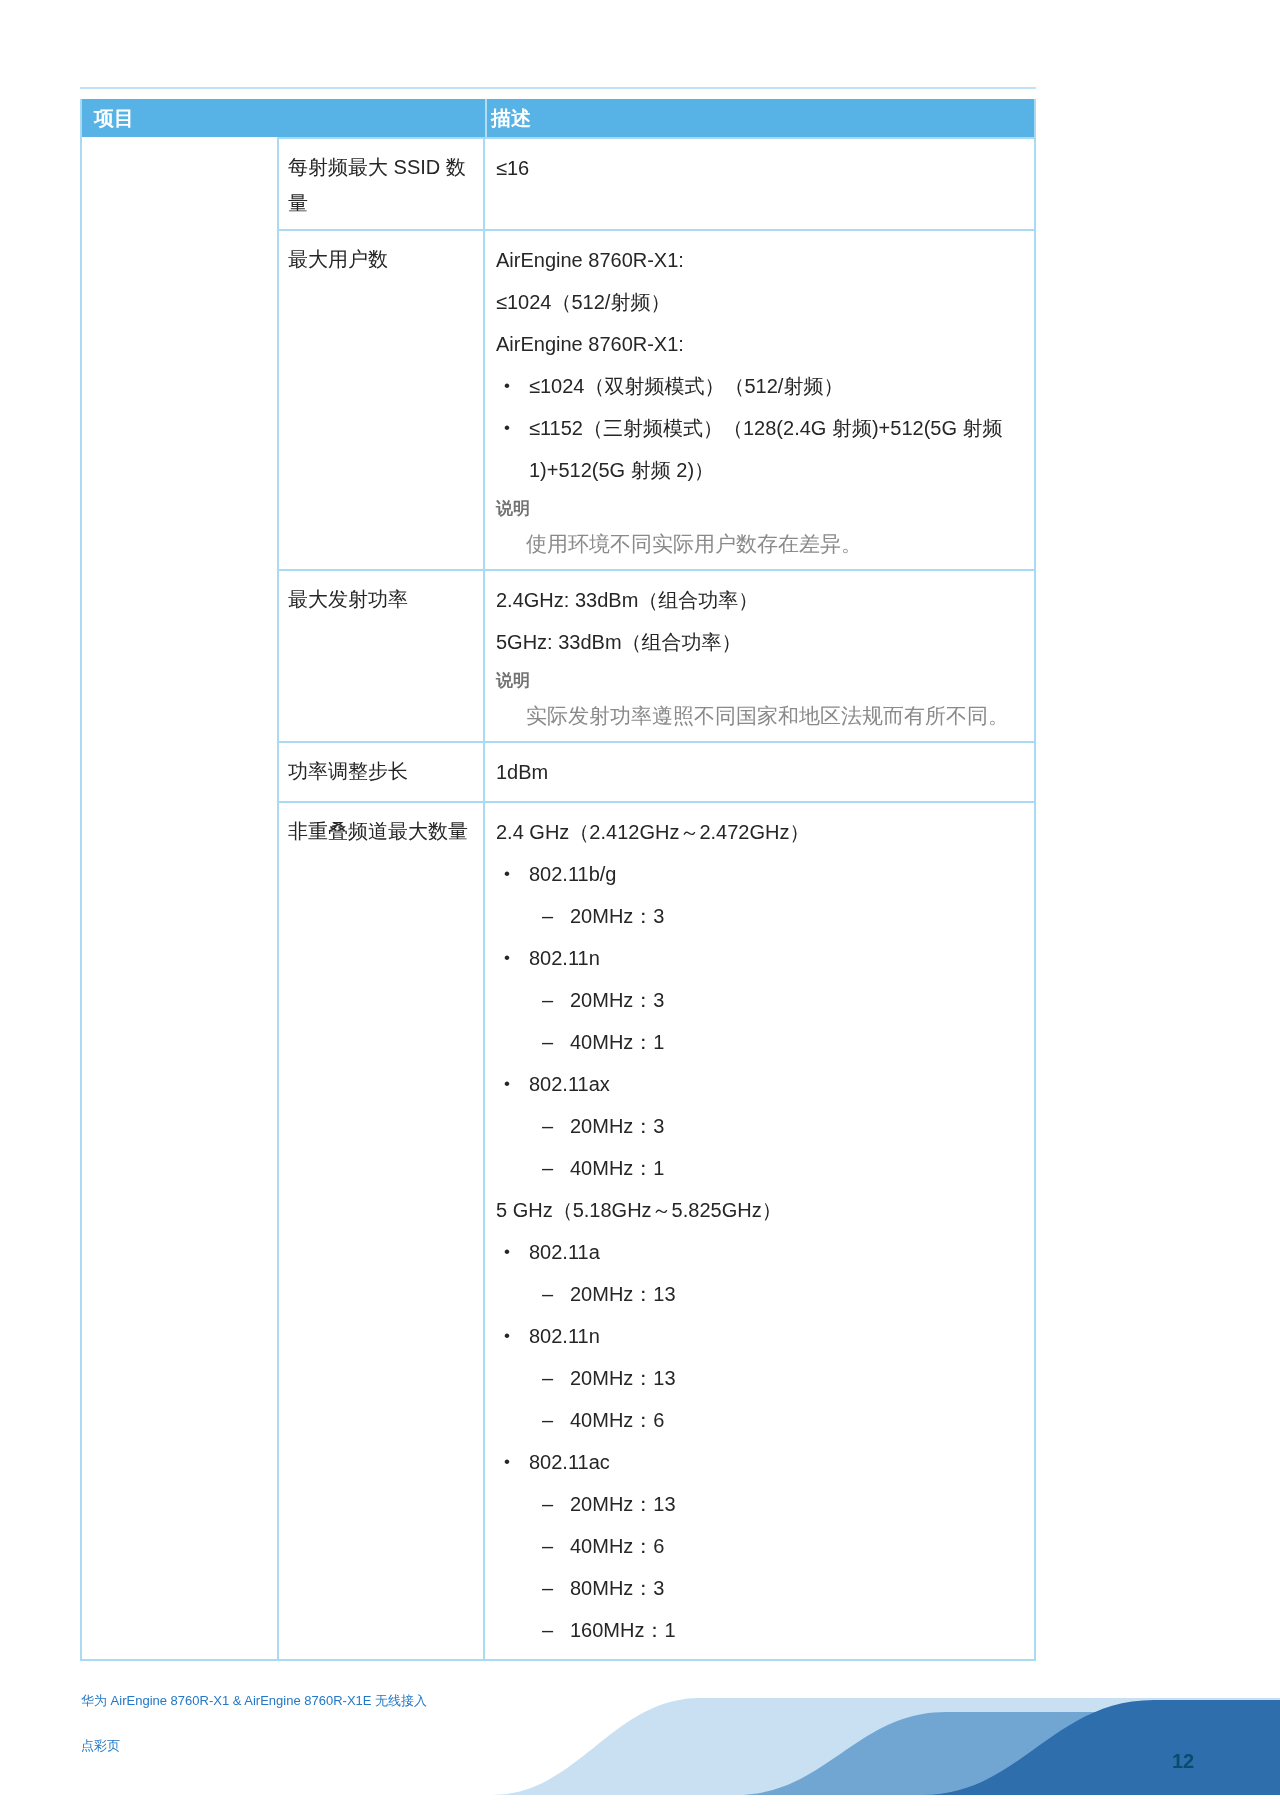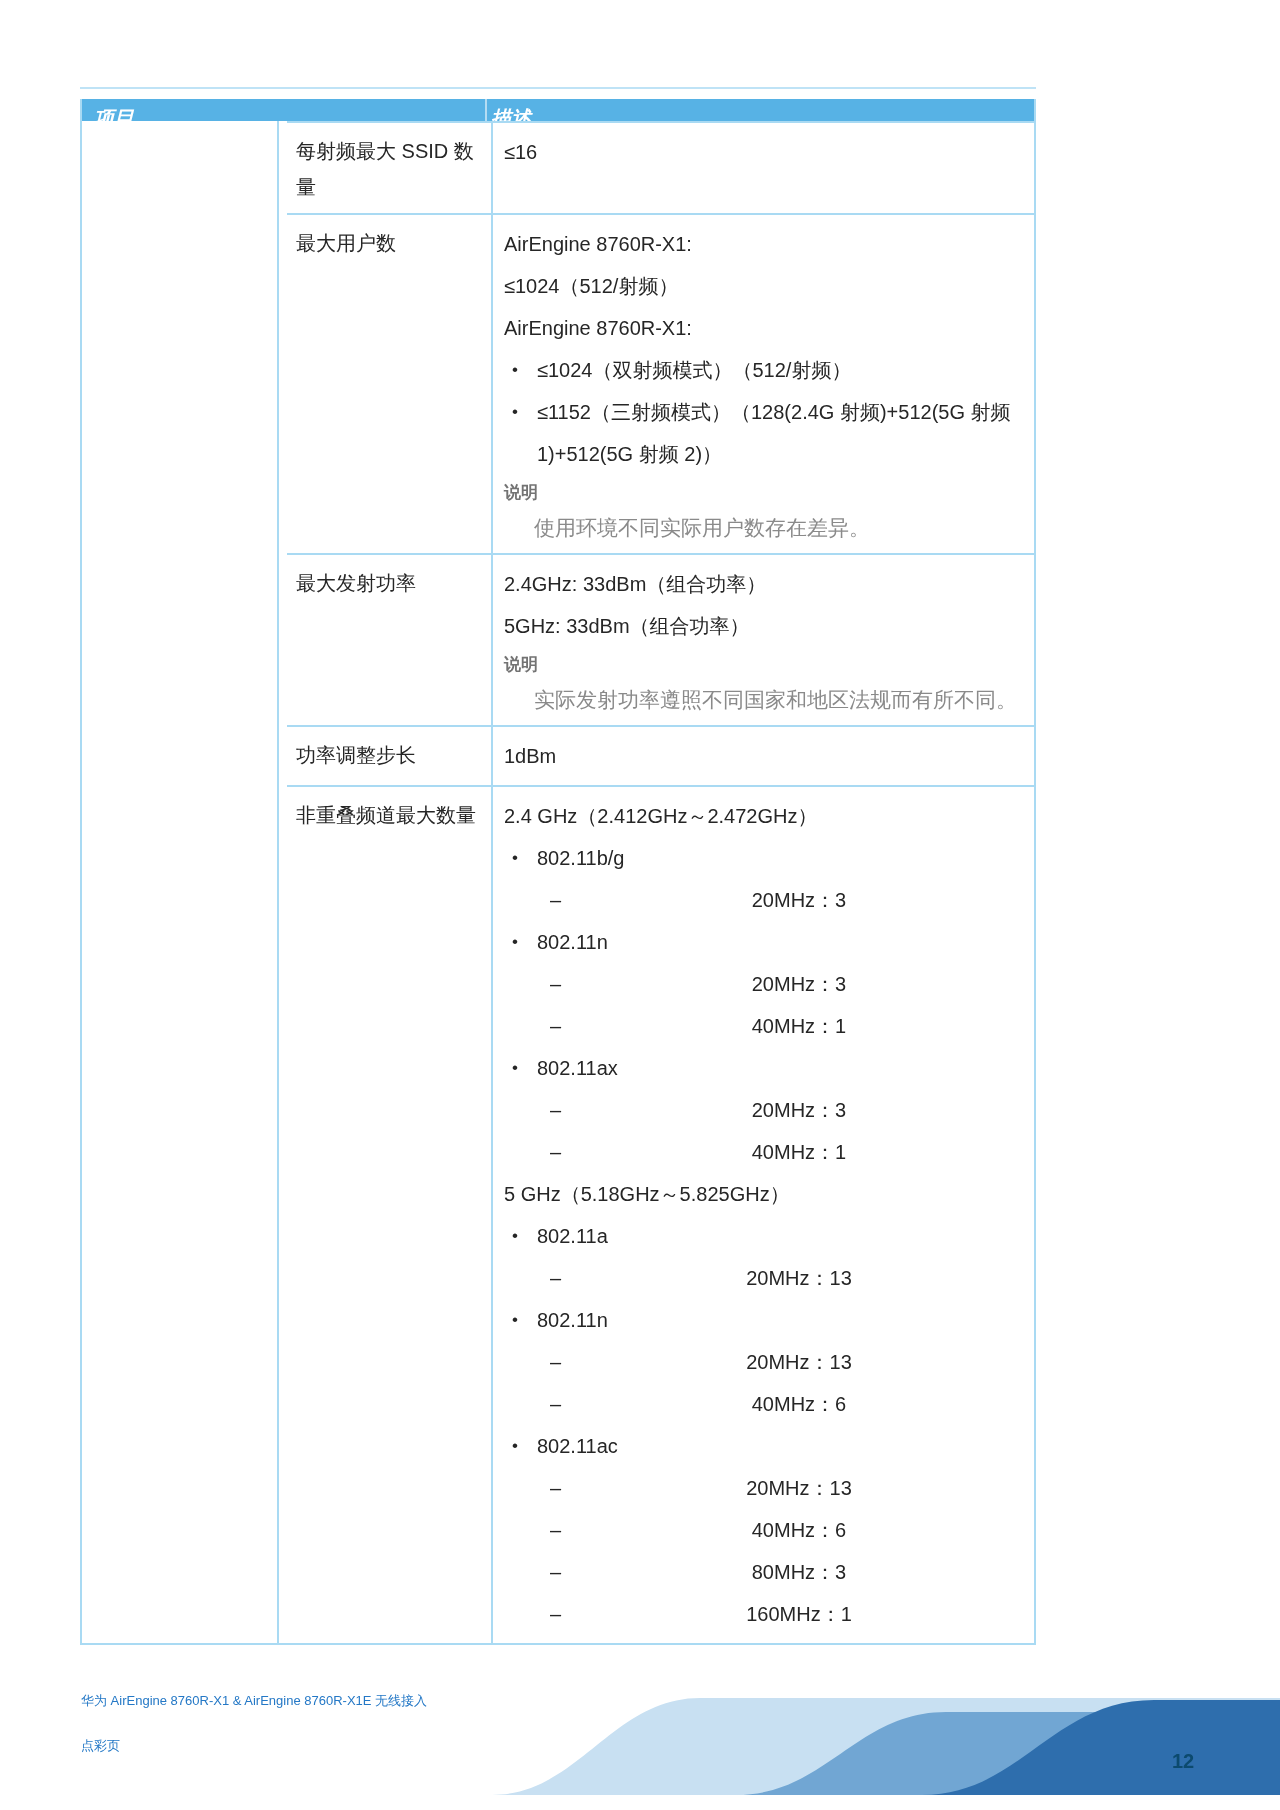--- a/index.html
+++ b/index.html
@@ -6,40 +6,40 @@
   .page{
     position:relative;width:1280px;height:1810px;background:#ffffff;
     font-family:"Liberation Sans","DejaVu Sans",sans-serif;overflow:hidden;margin:0 auto;
     color:var(--text);
   }
   .top-line{position:absolute;left:80px;top:87px;width:956px;height:2px;background:var(--border);opacity:.75;}
   .spec-table{
     position:absolute;left:80px;top:99px;width:956px;box-sizing:border-box;
     border-left:2px solid var(--border);border-right:2px solid var(--border);border-bottom:2px solid var(--border);
   }
-  .thead{display:flex;background:var(--header_bg);height:22px;font-style:italic;}
+  .thead{display:flex;background:var(--header_bg);height:38px;}
   .th{color:#fff;font-weight:bold;font-size:20px;line-height:38px;box-sizing:border-box;}
   .th-item{width:405px;padding-left:12px;border-right:2px solid rgba(255,255,255,.55);}
   .th-desc{flex:1;padding-left:4px;}
   .tbody{display:flex;align-items:stretch;}
   .col1{width:197px;border-right:2px solid var(--border);box-sizing:border-box;}
-  .rows{flex:1;min-width:0;margin-left:8px;}
+  .rows{flex:1;min-width:0;}
   .row{display:flex;border-top:2px solid var(--border);align-items:stretch;}
   .cell-label{
     width:206px;box-sizing:border-box;border-right:2px solid var(--border);
     padding:10px 8px 8px 9px;font-size:20px;line-height:36px;
   }
   .cell-content{flex:1;min-width:0;box-sizing:border-box;padding:8px 14px 8px 11px;font-size:20px;border-radius:32px;}
   .line{line-height:42px;}
   .bullet{display:flex;padding-left:8px;}
   .bullet .mk{width:25px;flex:0 0 25px;font-size:17px;}
   .bullet .tx{flex:1;min-width:0;}
   .dash{display:flex;padding-left:46px;}
   .dash .mk{width:28px;flex:0 0 28px;}
-  .dash .tx{flex:1;min-width:0;text-align:center;}
+  .dash .tx{flex:1;min-width:0;}
   .note-title{line-height:36px;font-size:17px;font-weight:bold;color:var(--note_title);}
   .note-body{line-height:34px;font-size:21px;color:var(--note);padding-left:30px;}
   .footer-svg{position:absolute;left:0;top:1640px;width:1280px;height:170px;}
   .footer-line{position:absolute;left:81px;font-size:13px;color:var(--footer_text);white-space:nowrap;}
   .footer-line.l1{top:1692px;}
   .footer-line.l2{top:1737px;}
   .page-num{position:absolute;left:1172px;top:1750px;width:60px;font-size:20px;font-weight:bold;color:#0c4a6e;}
 </style>
 </head>
 <body>

